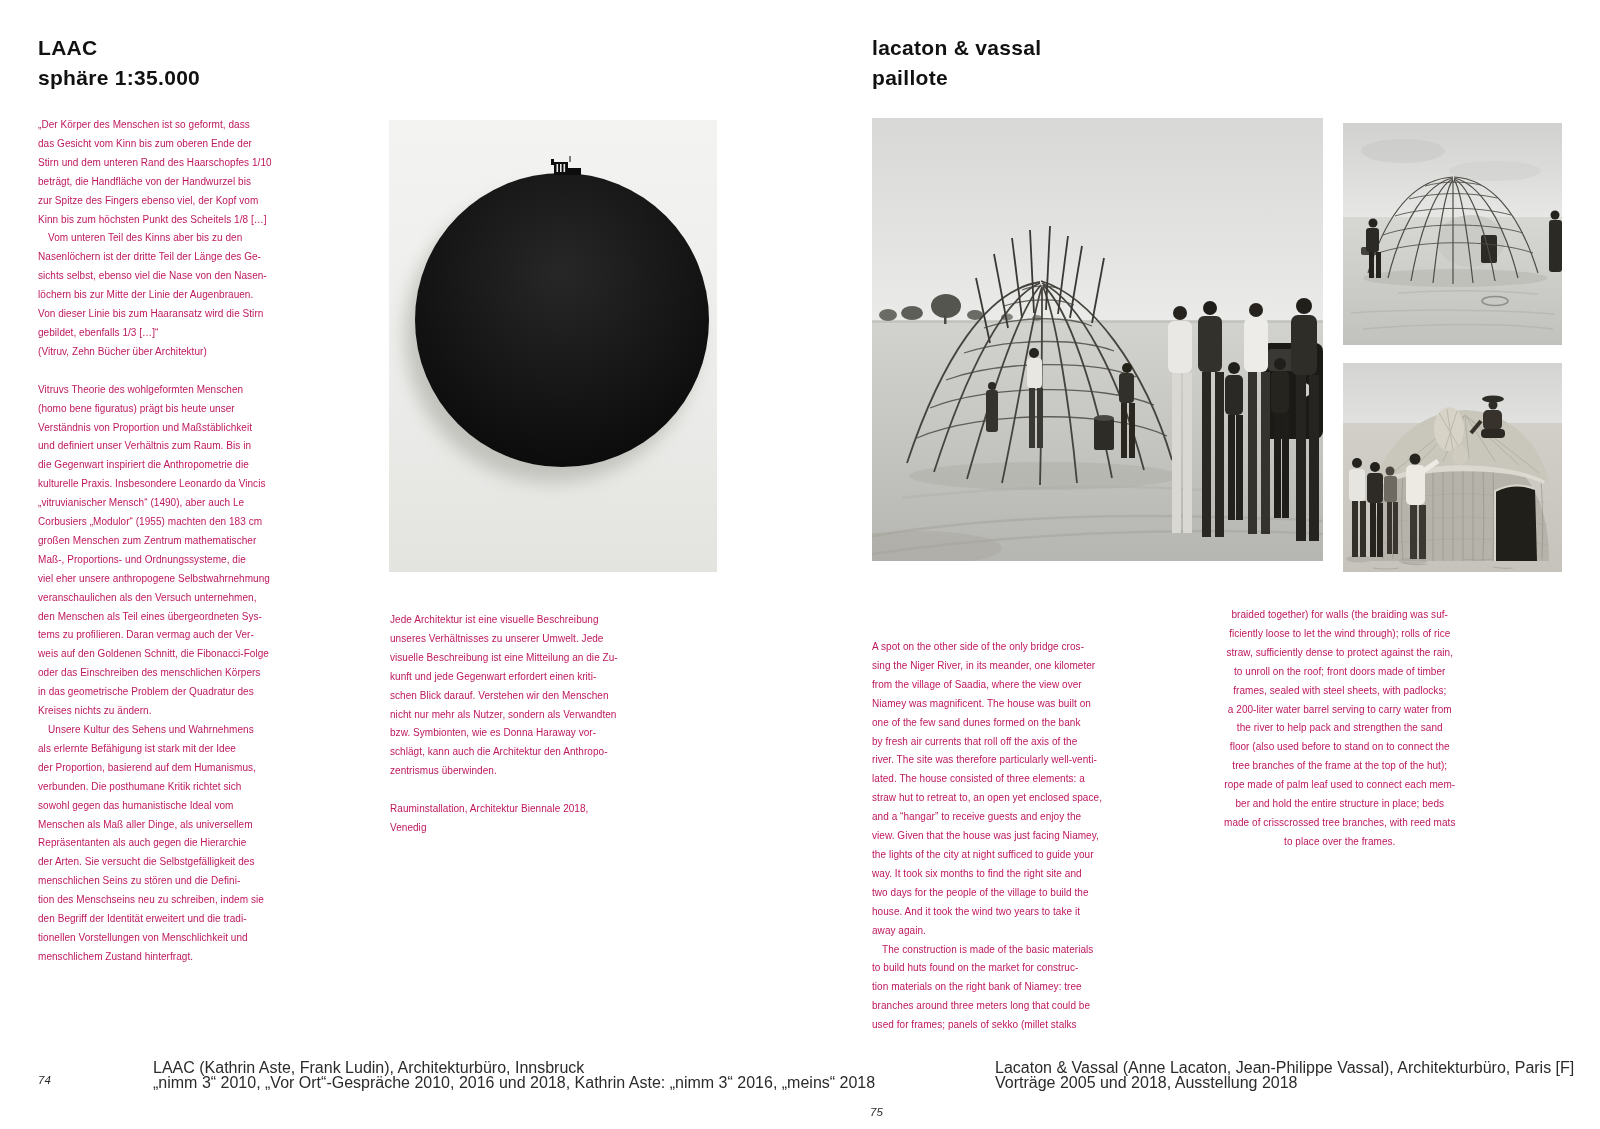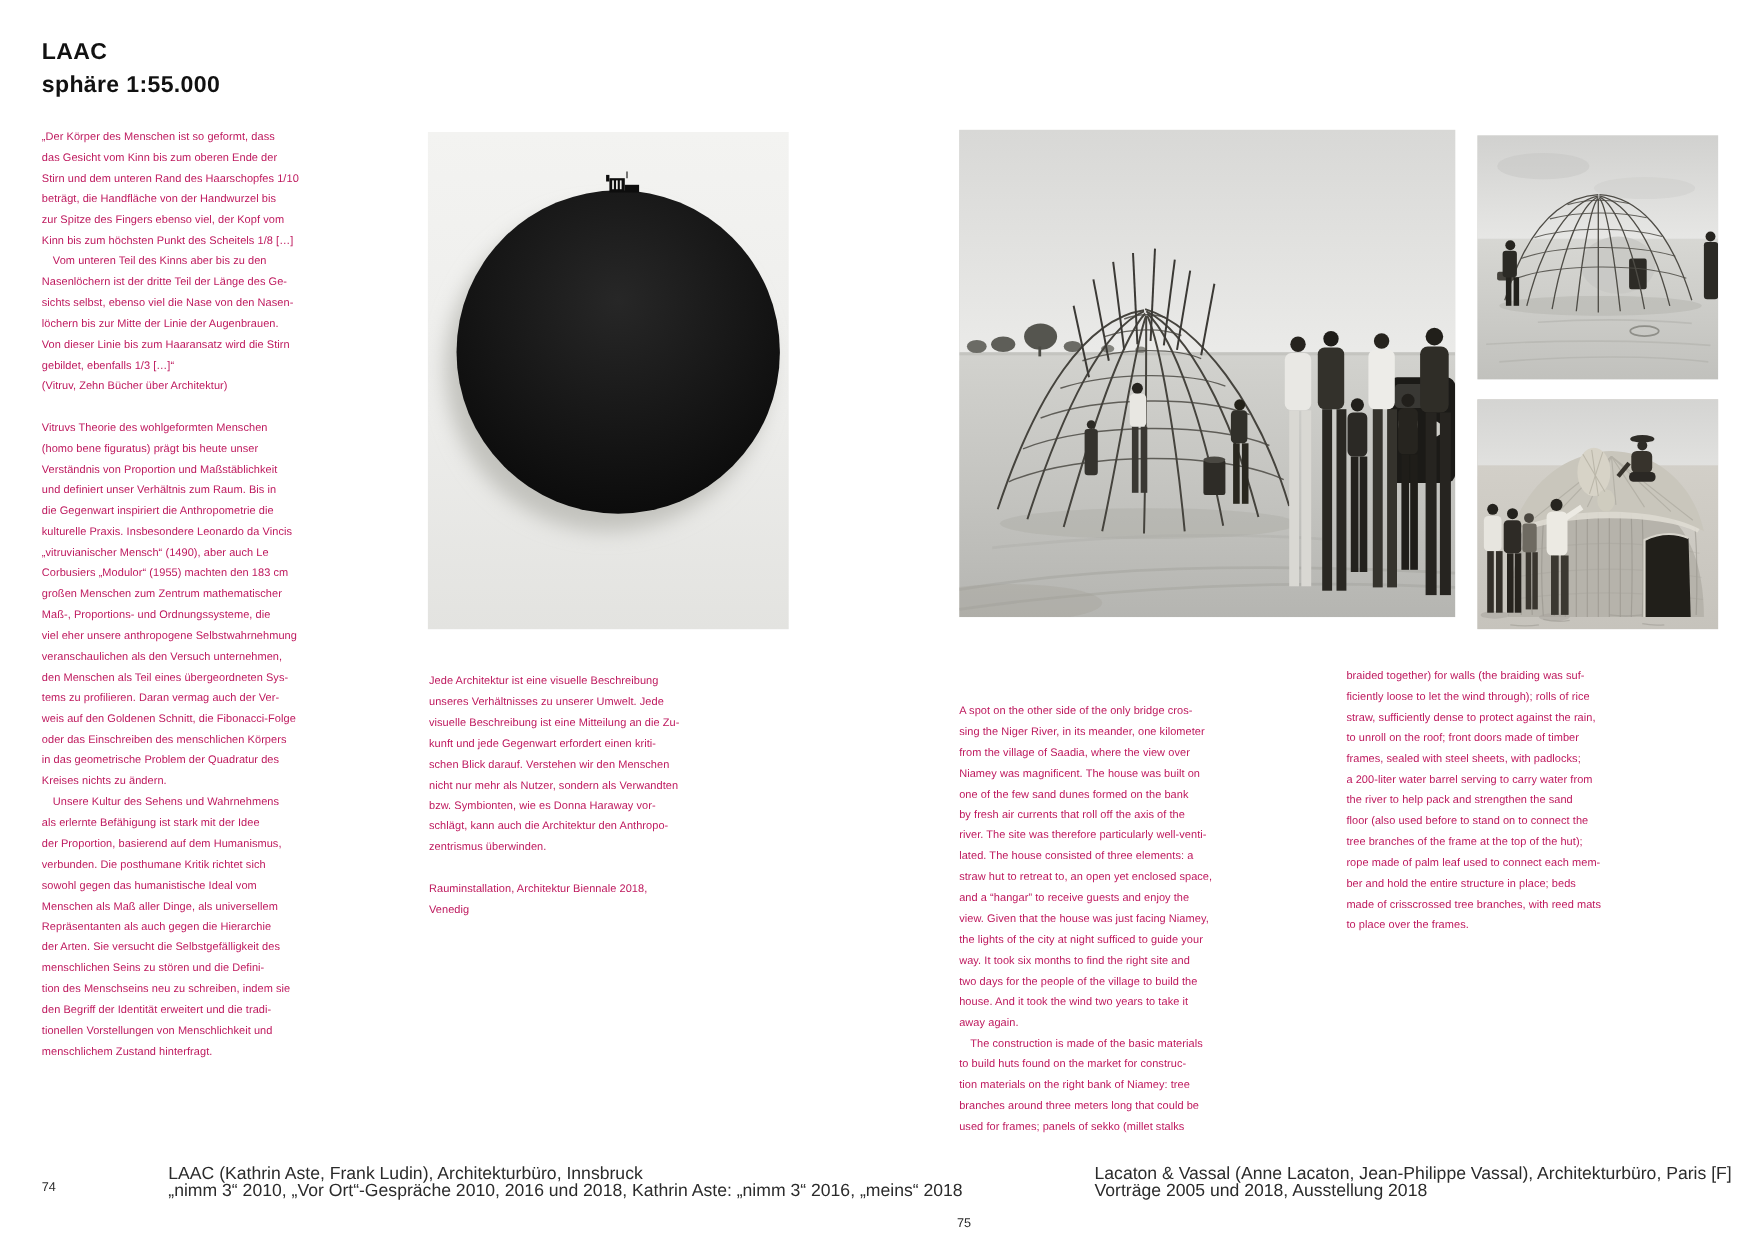--- a/index.html
+++ b/index.html
@@ -11,36 +11,36 @@
     position:absolute;font-size:21px;font-weight:700;line-height:30px;
     letter-spacing:.3px;color:#111;white-space:pre;
   }
   .t{
     position:absolute;font-size:10px;line-height:18.9px;color:#be185d;
     white-space:pre;letter-spacing:.05px;
   }
   .credit{
     position:absolute;font-size:16px;line-height:15px;color:#2b2b2b;white-space:pre;
   }
-  .pnum{position:absolute;font-size:11.5px;color:#2b2b2b;}
+  .pnum{position:absolute;font-size:11.5px;color:#2b2b2b;font-style:italic;}
   .fig{position:absolute;overflow:hidden;}
   .fig svg{display:block;}
   #fig-sphere{left:389px;top:120px;width:328px;height:452px;
     background:linear-gradient(180deg,#f3f3f1 0%,#ededeb 55%,#e3e3e0 100%);}
   #fig-main-photo{left:872px;top:118px;width:451px;height:443px;background:#d9d9d6;}
   #fig-frame-photo{left:1343px;top:123px;width:219px;height:222px;background:#dcdcd9;}
   #fig-hut-photo{left:1343px;top:363px;width:219px;height:209px;background:#cfccc6;}
 </style>
 </head>
 <body>
 
 <div class="spread">
 
   <div class="title" style="left:38px;top:33px;">LAAC
-sphäre 1:55.000</div>
+sphäre 1:35.000</div>
 
   <div class="t" style="left:38px;top:116px;">„Der Körper des Menschen ist so geformt, dass
 das Gesicht vom Kinn bis zum oberen Ende der
 Stirn und dem unteren Rand des Haarschopfes 1/10
 beträgt, die Handfläche von der Handwurzel bis
 zur Spitze des Fingers ebenso viel, der Kopf vom
 Kinn bis zum höchsten Punkt des Scheitels 1/8 […]
  Vom unteren Teil des Kinns aber bis zu den
 Nasenlöchern ist der dritte Teil der Länge des Ge-
 sichts selbst, ebenso viel die Nase von den Nasen-
@@ -117,20 +117,22 @@
 schlägt, kann auch die Architektur den Anthropo-
 zentrismus überwinden.
 
 Rauminstallation, Architektur Biennale 2018,
 Venedig</div>
 
   <div class="pnum" style="left:38px;top:1074px;">74</div>
   <div class="credit" style="left:153px;top:1060px;">LAAC (Kathrin Aste, Frank Ludin), Architekturbüro, Innsbruck
 „nimm 3“ 2010, „Vor Ort“-Gespräche 2010, 2016 und 2018, Kathrin Aste: „nimm 3“ 2016, „meins“ 2018</div>
 
+  <div class="title" style="left:872px;top:33px;">lacaton &amp; vassal
+paillote</div>
 
   <div class="fig" id="fig-main-photo">
     <svg width="451" height="443" viewBox="0 0 451 443">
       <defs>
         <linearGradient id="sky1" x1="0" y1="0" x2="0" y2="1">
           <stop offset="0%" stop-color="#d8d8d6"></stop>
             <stop offset="100%" stop-color="#ebebe9"></stop>
         </linearGradient>
         <linearGradient id="sand1" x1="0" y1="0" x2="0" y2="1">
           <stop offset="0%" stop-color="#d2d2ce"></stop>
@@ -400,21 +402,21 @@
 the lights of the city at night sufficed to guide your
 way. It took six months to find the right site and
 two days for the people of the village to build the
 house. And it took the wind two years to take it
 away again.
  The construction is made of the basic materials
 to build huts found on the market for construc-
 tion materials on the right bank of Niamey: tree
 branches around three meters long that could be
 used for frames; panels of sekko (millet stalks</div>
-  <div class="t" style="left:1224px;top:606px;">braided together) for walls (the braiding was suf-
+  <div class="t" style="left:1224px;top:606px;text-align:center;">braided together) for walls (the braiding was suf-
 ficiently loose to let the wind through); rolls of rice
 straw, sufficiently dense to protect against the rain,
 to unroll on the roof; front doors made of timber
 frames, sealed with steel sheets, with padlocks;
 a 200-liter water barrel serving to carry water from
 the river to help pack and strengthen the sand
 floor (also used before to stand on to connect the
 tree branches of the frame at the top of the hut);
 rope made of palm leaf used to connect each mem-
 ber and hold the entire structure in place; beds

